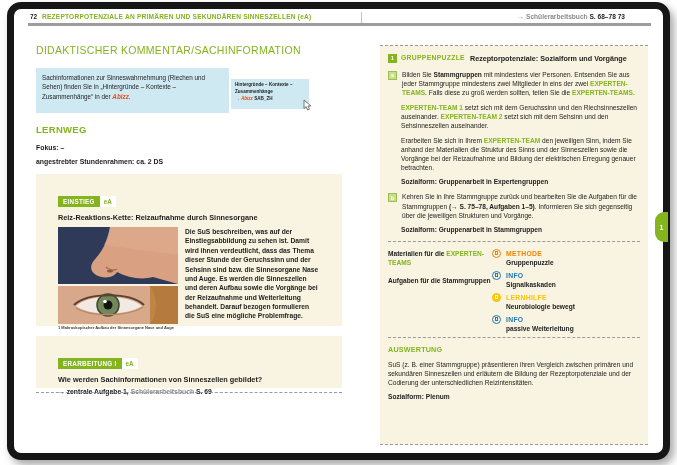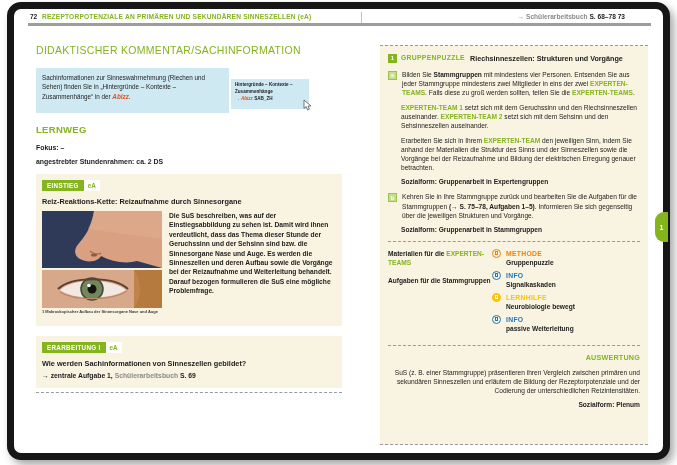--- a/index.html
+++ b/index.html
@@ -27,21 +27,21 @@
   
   .h1-green{position:absolute;left:36px;top:44px;font-size:10.5px;font-weight:normal;color:#84b41e;letter-spacing:.3px;}
   .bluebox{position:absolute;left:36px;top:68px;width:181px;height:35px;background:#cfe9f3;
     padding:5px 6px;font-size:6.3px;line-height:1.5;}
   .linkbox{position:absolute;left:231px;top:79px;width:70px;height:24px;background:#cfe9f3;
     padding:3px 4px;font-size:4.6px;line-height:1.5;font-weight:bold;}
   .linkbox .cursor{position:absolute;right:-4px;bottom:-6px;}
   .h2-green{position:absolute;left:36px;top:124px;font-size:9.5px;font-weight:bold;color:#84b41e;letter-spacing:.3px;}
   .fokus{position:absolute;left:36px;top:144px;font-size:6.9px;font-weight:bold;}
   .stunden{position:absolute;left:36px;top:158px;font-size:6.9px;font-weight:bold;}
-  .block{background:#f8f4e1;position:absolute;left:36px;width:306px;padding:6px;box-sizing:border-box;}
+  .block{background:#f8f4e1;position:absolute;left:36px;width:306px;padding:22px;box-sizing:border-box;}
   .einstieg{top:174px;height:152px;}
   .erarbeitung{top:336px;height:52px;}
   .badge-row{display:flex;align-items:center;gap:0;}
   .badge-green{background:#84b41e;color:#ffffff;font-size:6.3px;font-weight:bold;padding:2px 5px;letter-spacing:.3px;}
   .badge-ea{background:#ffffff;color:#84b41e;font-size:6.3px;font-weight:bold;padding:2px 4px;}
   .blk-head{font-size:7.3px;font-weight:bold;margin-top:6px;}
   .einstieg-body{display:flex;margin-top:5px;}
   .photos{width:120px;flex:none;}
   .photo{display:block;}
   .caption{font-size:4px;font-weight:bold;color:#3a3a3a;margin-top:1px;}
@@ -76,21 +76,21 @@
   .m-methode .cicon{border:1.4px solid #ef8200;}
   .m-methode .doc{border:1px solid #ef8200;}
   .m-methode .mat-kw{color:#ef8200;}
   .m-info .cicon{border:1.4px solid #2277b8;}
   .m-info .doc{border:1px solid #2277b8;}
   .m-info .mat-kw{color:#2277b8;}
   .m-lernhilfe .cicon{background:#fdc300;border:1.4px solid #fdc300;}
   .m-lernhilfe .doc{border:1px solid #ffffff;}
   .m-lernhilfe .mat-kw{color:#fdc300;}
   .mat-kw{font-size:6.8px;font-weight:bold;letter-spacing:.3px;}
-  .auswertung{border-top:1px dashed #9a9a9a;margin-top:8px;padding-top:7px;text-align:right;}
+  .auswertung{border-top:1px dashed #9a9a9a;padding-top:7px;}
   .ausw-head{color:#84b41e;font-weight:bold;font-size:7.2px;letter-spacing:.2px;}
   .sidetab{position:absolute;right:9px;top:212px;width:13px;height:30px;background:#84b41e;
     border-radius:9px 0 0 9px;color:#ffffff;font-size:7px;font-weight:bold;
     display:flex;align-items:center;justify-content:center;}
 </style>
 </head>
 <body>
 
 <div class="frame"></div>
 
@@ -158,21 +158,21 @@
   </div>
   <div class="blk-head">Wie werden Sachinformationen von Sinneszellen gebildet?</div>
   <div class="erarb-ref"><span class="s-b">→ zentrale Aufgabe 1, </span><span class="s-gyb">Schülerarbeitsbuch </span><span class="s-b">S. 69</span></div>
 </div>
 <div class="dash-left"></div>
 
 <div class="rightcol">
   <div class="task-head">
     <span class="numbadge">1</span>
     <span class="kw">GRUPPENPUZZLE</span>
-    <span class="ti">Riechsinneszellen: Strukturen und Vorgänge</span>
+    <span class="ti">Rezeptorpotenziale: Sozialform und Vorgänge</span>
   </div>
 
   <div class="litem">
     <span class="letterbadge">a</span>
     <div class="para"><span>Bilden Sie </span><span class="s-b">Stammgruppen</span><span> mit mindestens vier Personen. Entsenden Sie aus jeder Stammgruppe mindestens zwei Mitglieder in eins der zwei </span><span class="s-g">EXPERTEN-TEAMS</span><span>. Falls diese zu groß werden sollten, teilen Sie die </span><span class="s-g">EXPERTEN-TEAMS</span><span>.</span></div>
   </div>
   <div class="para indent mt"><span class="s-g">EXPERTEN-TEAM 1</span><span> setzt sich mit dem Geruchssinn und den Riechsinneszellen auseinander. </span><span class="s-g">EXPERTEN-TEAM 2</span><span> setzt sich mit dem Sehsinn und den Sehsinneszellen auseinander.</span></div>
   <div class="para indent mt"><span>Erarbeiten Sie sich in Ihrem </span><span class="s-g">EXPERTEN-TEAM</span><span> den jeweiligen Sinn, indem Sie anhand der Materialien die Struktur des Sinns und der Sinneszellen sowie die Vorgänge bei der Reizaufnahme und Bildung der elektrischen Erregung genauer betrachten.</span></div>
   <div class="soz indent">Sozialform: Gruppenarbeit in Expertengruppen</div>
 

